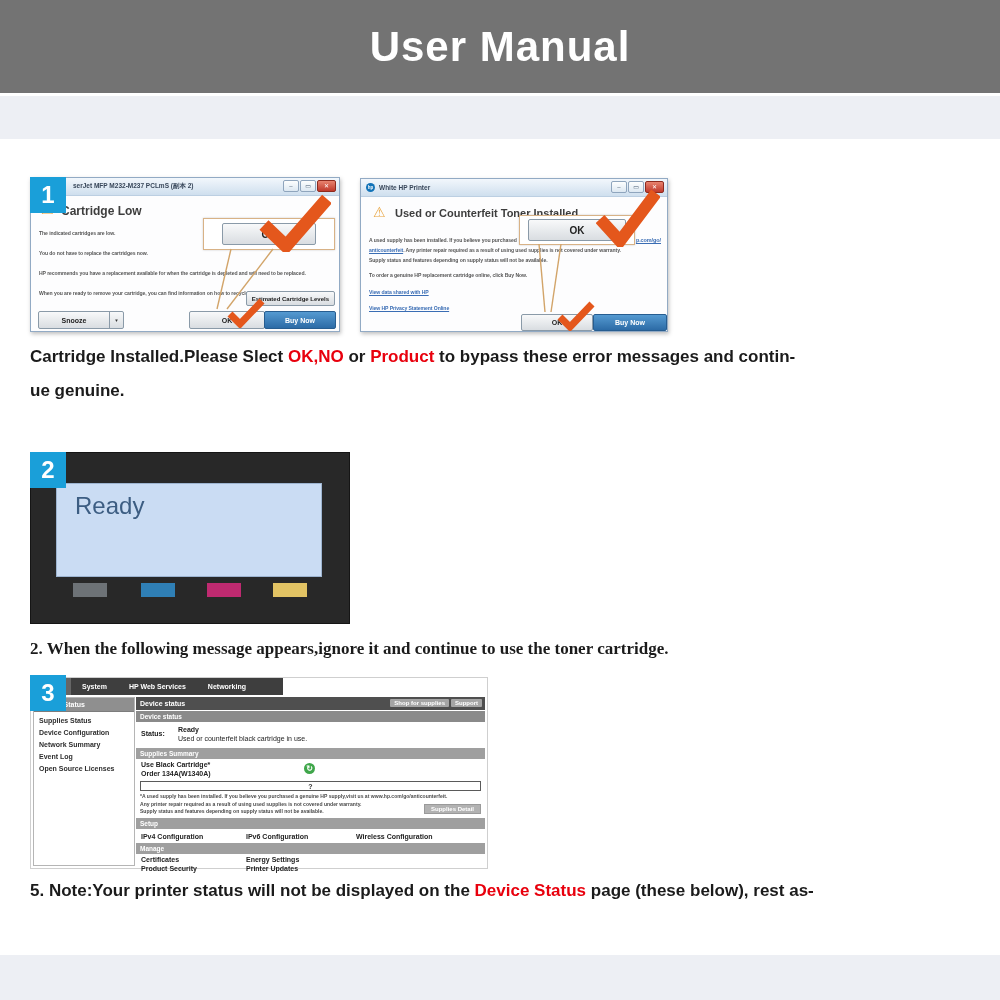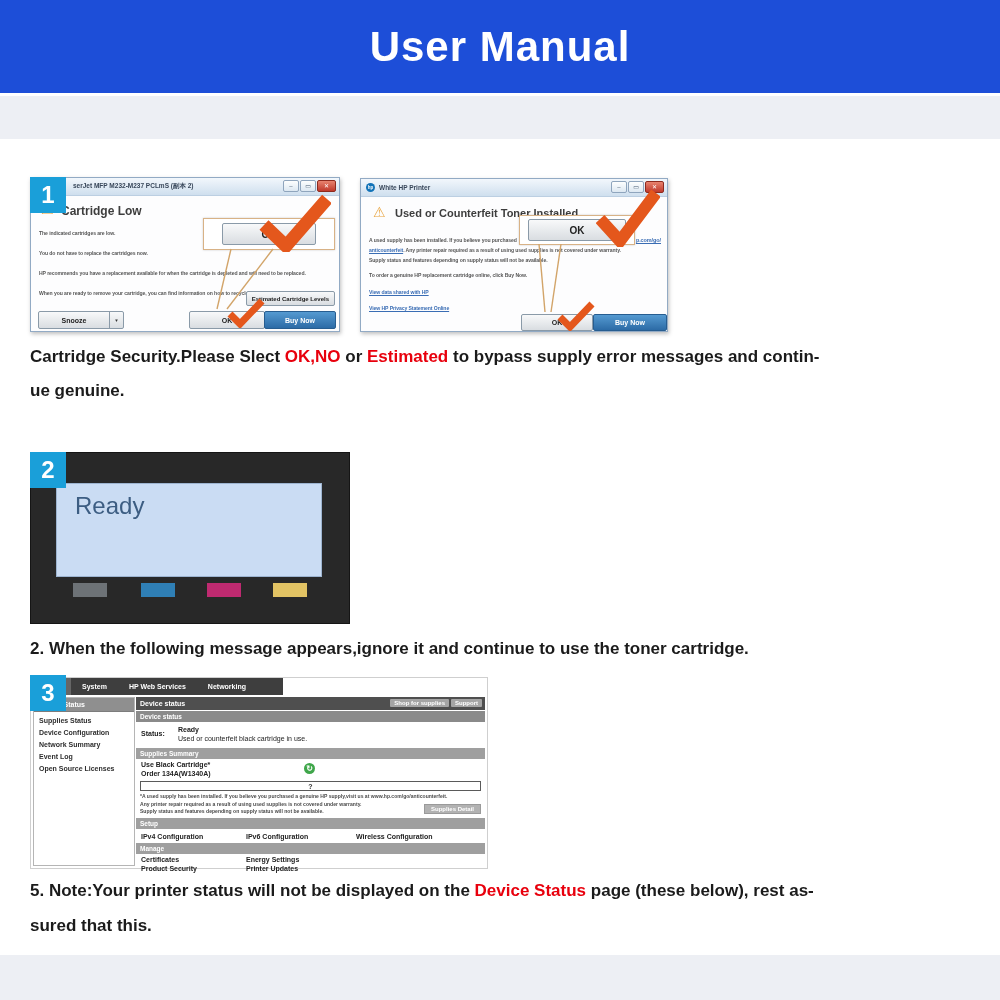--- a/index.html
+++ b/index.html
@@ -1,20 +1,20 @@
 <!DOCTYPE html>
 <html><head>
 <meta charset="utf-8">
 <style>
   html,body{margin:0;padding:0;background:#fff;}
   .page{position:relative;width:1000px;height:1000px;background:#fff;overflow:hidden;
         font-family:"Liberation Sans",sans-serif;}
 
   
-  #header{position:absolute;left:0;top:0;width:1000px;height:93px;background:#1d4ed8;}
+  #header{position:absolute;left:0;top:0;width:1000px;height:93px;background:#737373;}
   #header h1{margin:0;line-height:93px;text-align:center;color:#fff;font-size:42px;font-weight:bold;letter-spacing:1px;}
   .band{position:absolute;left:0;width:1000px;background:#edeff4;}
   #band-top{top:96px;height:43px;}
   #band-bottom{top:955px;height:45px;}
 
   
   .badge{position:absolute;width:36px;height:36px;background:#1a9fd9;color:#fff;z-index:9;
          display:flex;align-items:center;justify-content:center;font-size:24px;font-weight:bold;}
   #badge1{left:30px;top:177px;} #badge2{left:30px;top:452px;} #badge3{left:30px;top:675px;}
 
@@ -93,21 +93,21 @@
   #sup-detail{position:absolute;right:4px;bottom:3px;background:#b2b2b2;border:1px solid #9a9a9a;
               color:#fff;font-size:6px;padding:1px 6px;}
   .linkrow{display:flex;font-size:7px;color:#222;padding:4px 5px 2px;}
   .linkrow span{display:inline-block;}
   .lw1{width:105px;} .lw2{width:110px;}
   .mgr{display:flex;font-size:7px;color:#222;padding:2px 5px 0;}
 
   
   .para{position:absolute;left:30px;width:948px;font-size:17px;font-weight:bold;color:#1b1b1b;}
   .para .pline{line-height:34px;white-space:nowrap;}
-  #para1{top:340px;} #para2{top:632px;} #para3{top:873px;} #para3 .pline{line-height:35px;}
+  #para1{top:340px;} #para2{top:632px;font-family:Liberation Serif, serif;} #para3{top:873px;} #para3 .pline{line-height:35px;}
   .red{color:#e8000d;}
 
   .chk{position:absolute;z-index:4;}
 </style>
 </head>
 <body>
 
 <div class="page">
 
   <div id="header">
@@ -201,21 +201,21 @@
     </svg>
 
     <div class="btn" style="left:160px;top:135px;width:70px;height:15px">OK</div>
     <svg class="chk" style="left:196px;top:122px" width="38" height="30" viewBox="0 0 38 30">
       <polyline points="3,16 13,26 35,3" fill="none" stroke="#e4571c" stroke-width="7"></polyline>
     </svg>
     <div class="btn blue" style="left:232px;top:135px;width:72px;height:15px">Buy Now</div>
   </div>
 
   <div id="para1" class="para">
-      <div class="pline"><span>Cartridge Security.Please Slect </span><span class="red">OK,NO</span><span> or </span><span class="red">Estimated</span><span> to bypass supply error messages and contin-</span></div>
+      <div class="pline"><span>Cartridge Installed.Please Slect </span><span class="red">OK,NO</span><span> or </span><span class="red">Product</span><span> to bypass these error messages and contin-</span></div>
       <div class="pline"><span>ue genuine.</span></div>
     </div>
 
   <div id="panel">
     <div id="lcd">
       <div class="ready">Ready</div>
     </div>
     <div id="pbtn-gray" class="pbtn"></div>
     <div id="pbtn-blue" class="pbtn"></div>
     <div id="pbtn-magenta" class="pbtn"></div>
@@ -285,20 +285,19 @@
       </div>
       <div class="mgr">
         <span class="lw1">Product Security</span>
         <span>Printer Updates</span>
       </div>
     </div>
   </div>
 
   <div id="para3" class="para">
       <div class="pline"><span>5. Note:Your printer status will not be displayed on the </span><span class="red">Device Status</span><span> page (these below), rest as-</span></div>
-      <div class="pline"><span>sured that this.</span></div>
     </div>
 
   <div id="badge1" class="badge">1</div>
   <div id="badge2" class="badge">2</div>
   <div id="badge3" class="badge">3</div>
 
 </div>
 
 </body></html>

